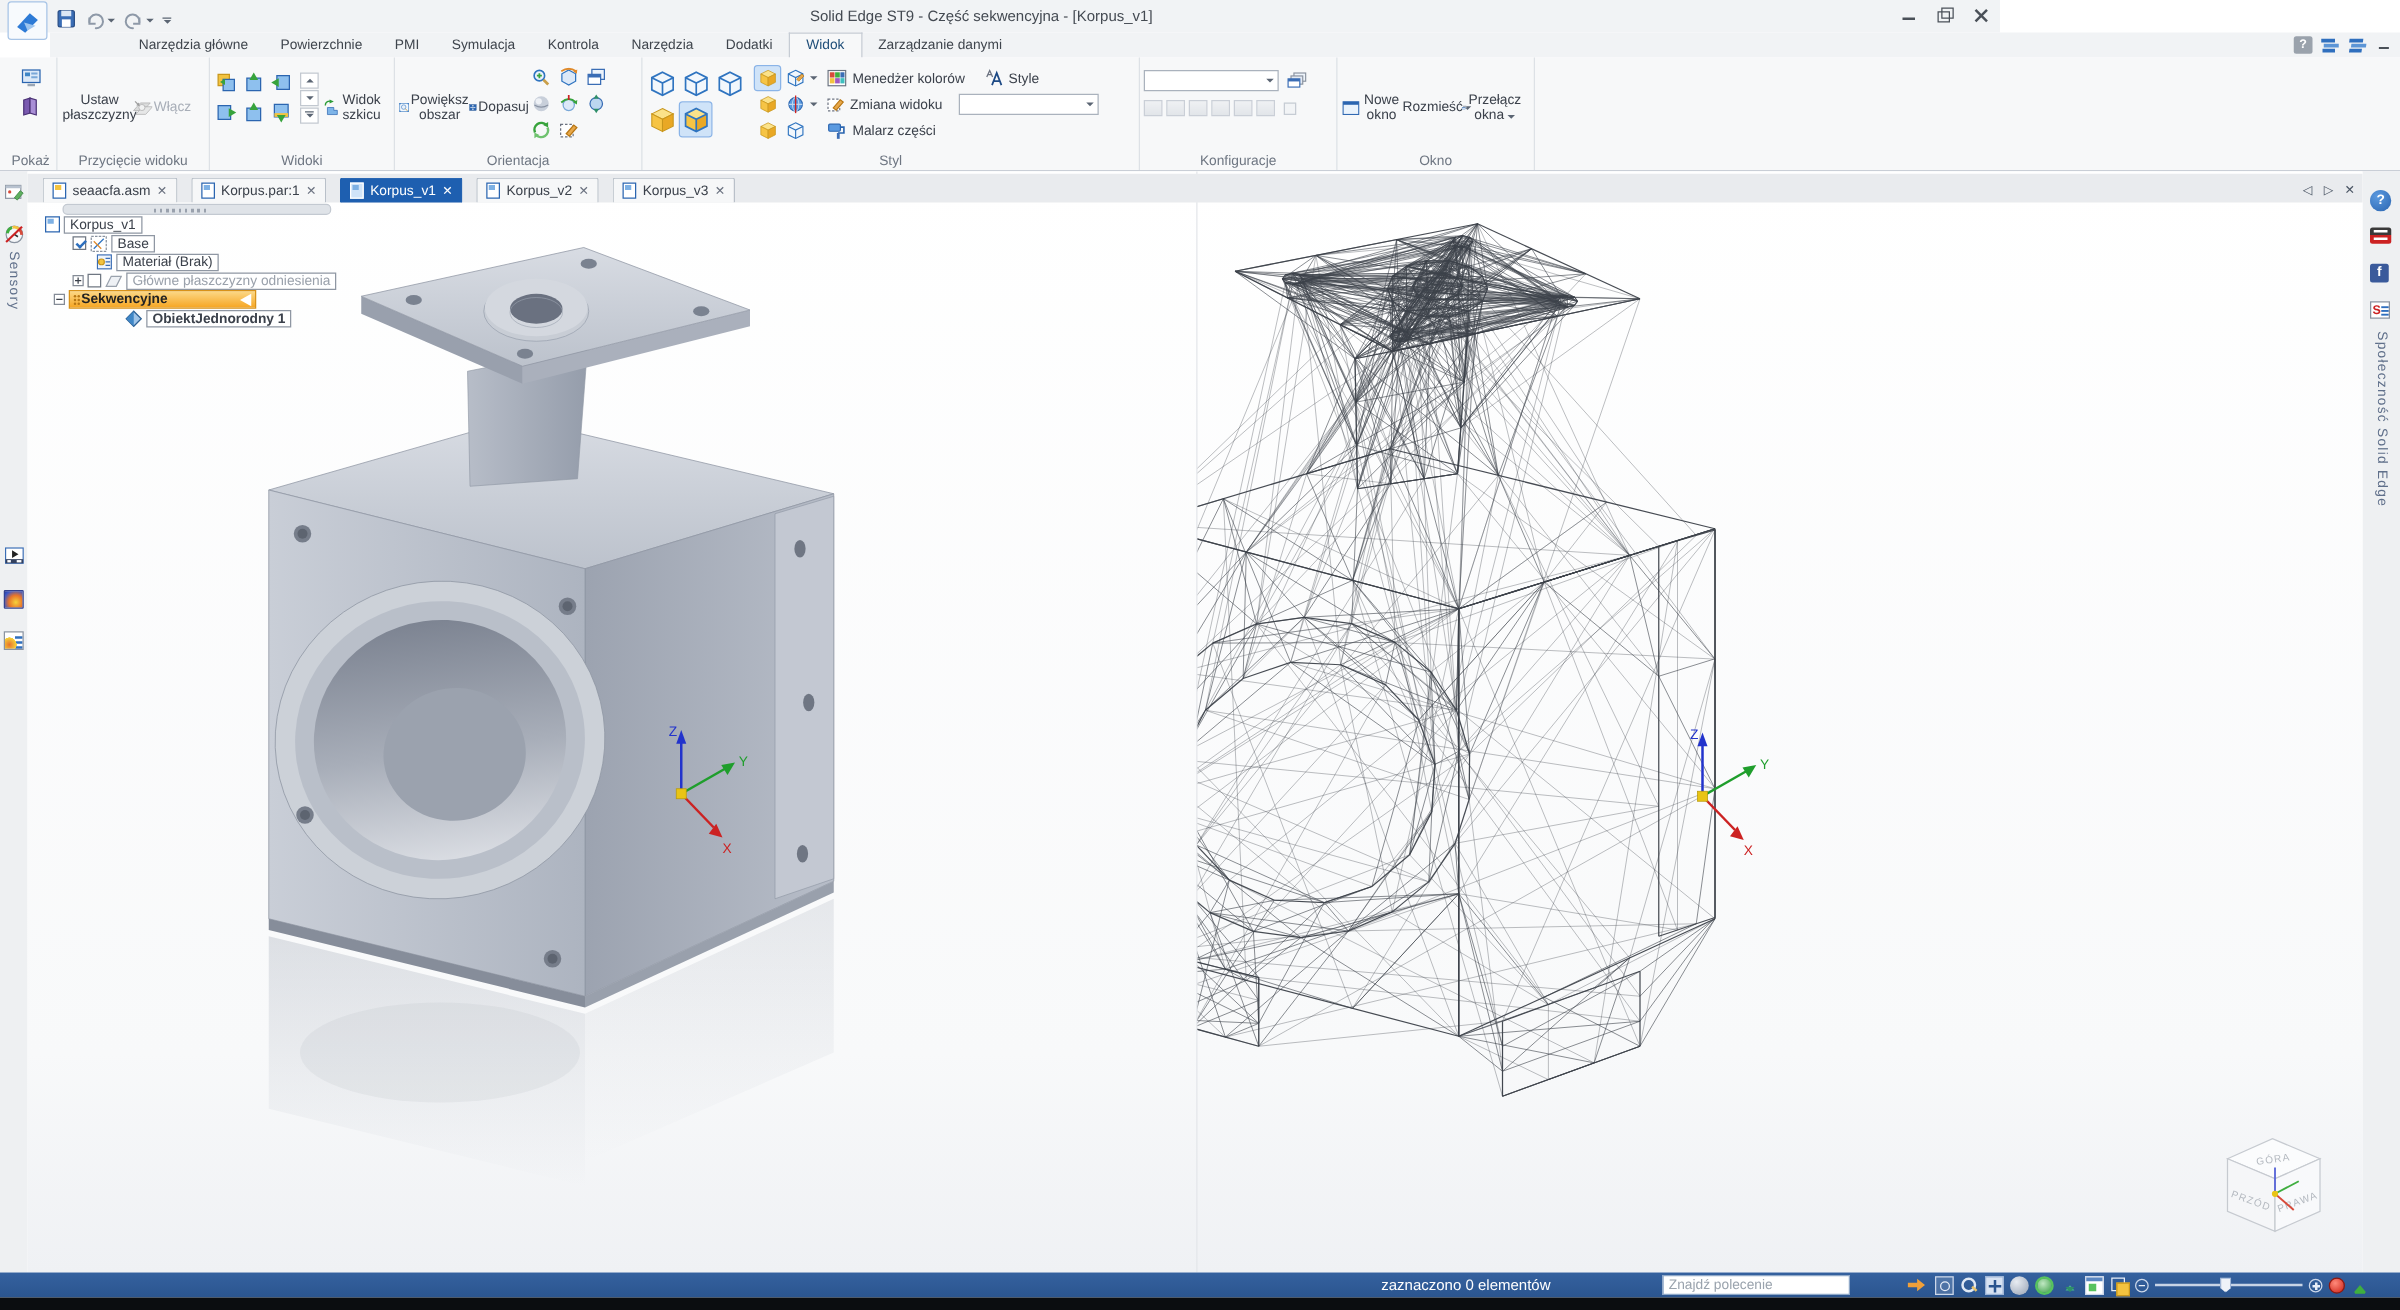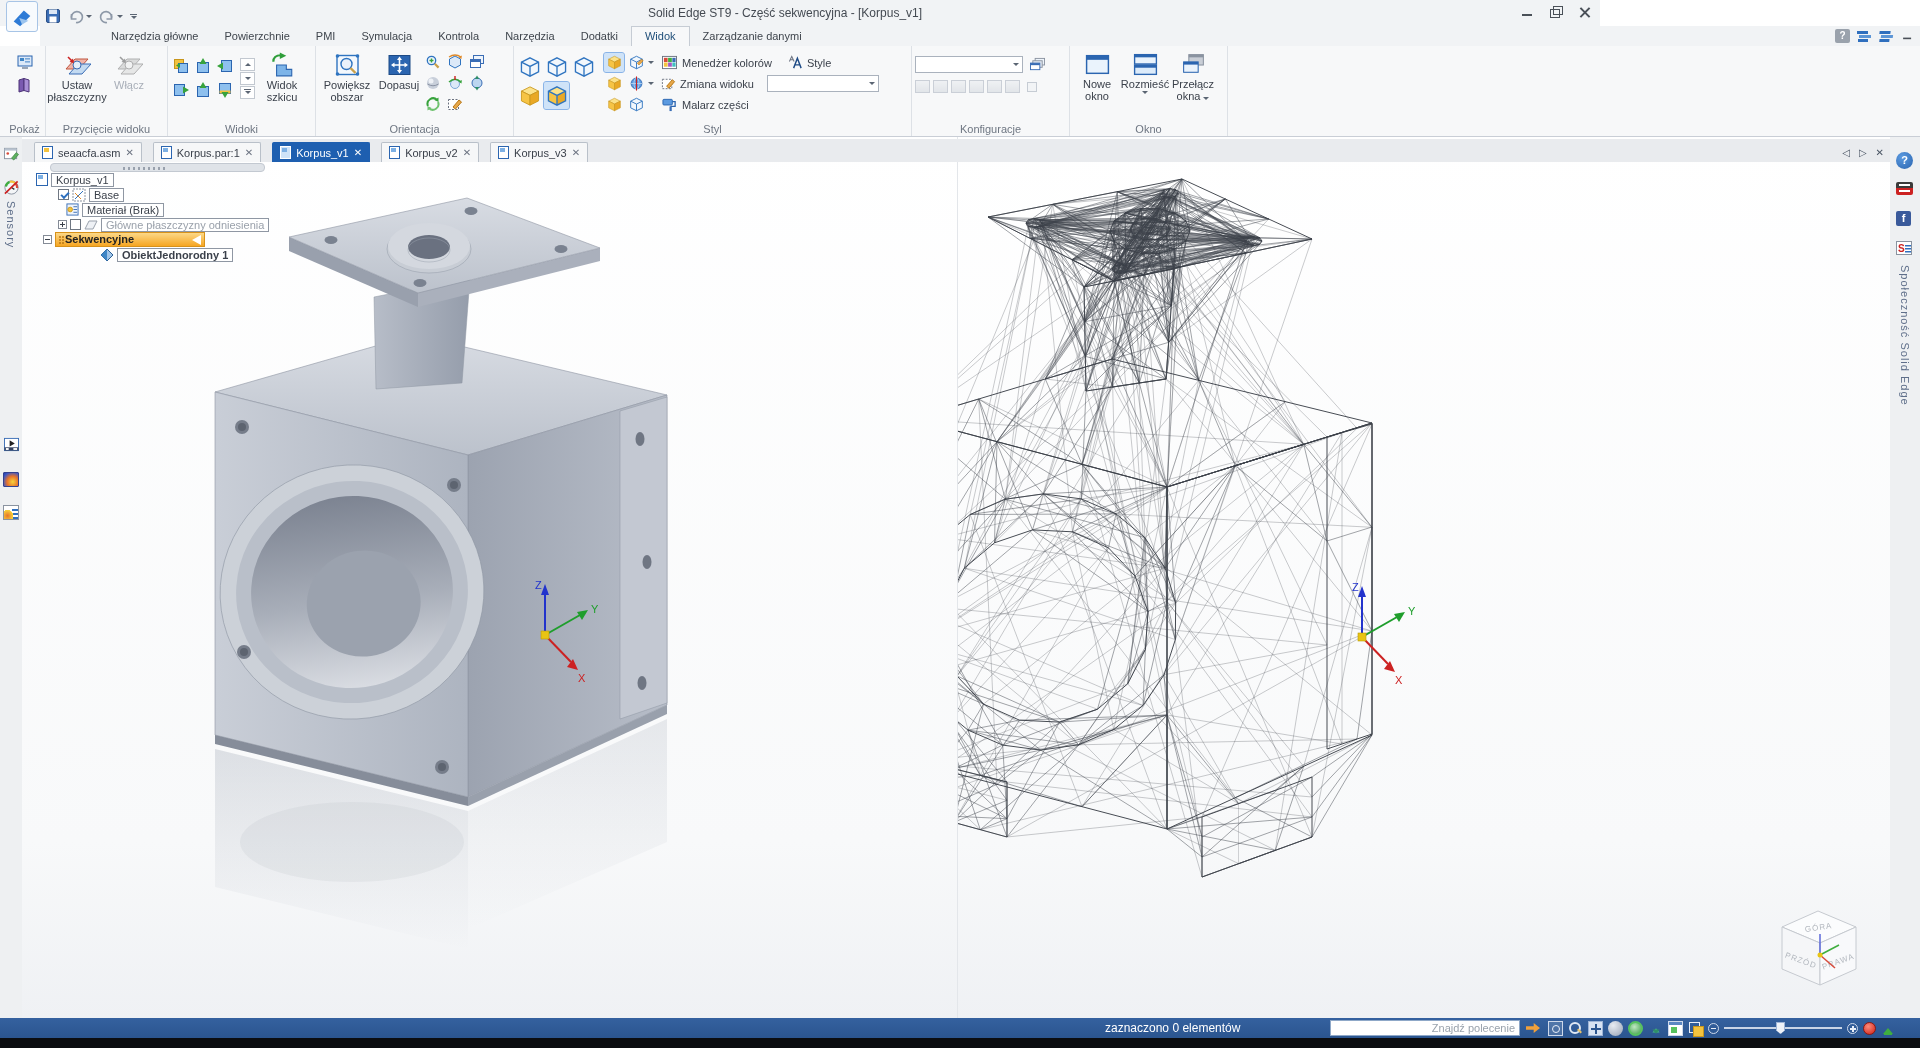--- a/index.html
+++ b/index.html
@@ -34,21 +34,21 @@
  linear-gradient(#2f6fbe,#2f6fbe) 0 1px/11px 3px no-repeat,
  linear-gradient(#5c95d6,#5c95d6) 2px 5px/12px 3px no-repeat,
  linear-gradient(#2f6fbe,#2f6fbe) 1px 9px/10px 3px no-repeat;}
 .wc2{transform:scale(.8);}
 
 
 .ribbon{position:absolute;left:0;top:46px;width:1920px;height:91px;background:#f7f8f9;border-bottom:1px solid #c9ced6;display:flex;padding-left:4px;}
 .rgroup{position:relative;height:100%;border-right:1px solid #dde1e6;padding:2px 3px 14px 3px;}
 .gbody{display:flex;align-items:flex-start;height:72px;}
 .glabel{position:absolute;left:0;bottom:1px;width:100%;text-align:center;color:#6e7682;font-size:11px;}
-.rbtn{display:flex;flex-direction:column;align-items:center;gap:1px;width:56px;height:72px;padding-top:4px;text-align:center;line-height:12px;border-radius:2px;}
+.rbtn{display:flex;flex-direction:row;align-items:center;gap:1px;width:56px;height:72px;padding-top:4px;text-align:center;line-height:12px;border-radius:2px;}
 .rbtn.nw{width:48px;}
 .rbtn .lbl{color:#3b414b;}
 .rbtn.disabled .lbl{color:#a8aeb8;}
 .rbtn.disabled svg{filter:grayscale(1);opacity:.5;}
 .sbtn{width:20px;height:19px;display:flex;align-items:center;justify-content:center;border-radius:2px;}
 .sbtn.hl{background:#cfe3f8;outline:1px solid #8ab4e8;}
 .grid32{display:grid;grid-template-columns:repeat(3,22px);grid-auto-rows:24px;margin-top:8px;}
 .grid33{display:grid;grid-template-columns:repeat(3,22px);grid-auto-rows:21px;margin-top:4px;}
 .spincol{display:flex;flex-direction:column;gap:1px;margin:10px 3px 0 3px;}
 .spin{width:15px;height:13px;border:1px solid #c2c8d0;background:#fff;display:flex;align-items:center;justify-content:center;}
@@ -121,21 +121,21 @@
 .exp.plus::after{content:"";position:absolute;left:3px;top:1px;width:1px;height:5px;background:#3b414b;}
 .seqbar{display:flex;align-items:center;gap:4px;width:150px;height:15px;padding:0 3px;
  background:linear-gradient(#fcd887,#f6a623);border:1px solid #d8921a;font-weight:bold;color:#222;}
 .grip{width:2px;height:2px;background:#b87714;border-radius:50%;
  box-shadow:0 3px 0 #b87714,0 6px 0 #b87714,3px 0 0 #b87714,3px 3px 0 #b87714,3px 6px 0 #b87714;margin-top:-6px;}
 .seqarrow{width:0;height:0;border-top:5px solid transparent;border-bottom:5px solid transparent;border-right:9px solid #fff;margin-left:auto;}
 
 
 .statusbar{position:absolute;left:0;top:1018px;width:1920px;height:20px;background:linear-gradient(#35619f,#2b558f);}
 .st-sel{position:absolute;left:1105px;top:3px;color:#fff;font-size:12px;}
-.st-search{position:absolute;left:1330px;top:2px;width:190px;height:16px;border:1px solid #8fa8c8;background:#fff;font-size:11px;padding:0 4px;color:#333;text-align:right;}
+.st-search{position:absolute;left:1330px;top:2px;width:150px;height:16px;border:1px solid #8fa8c8;background:#fff;font-size:11px;padding:0 4px;color:#333;}
 .st-search::placeholder{color:#9aa3ad;}
 .st-go{position:absolute;left:1526px;top:4px;width:14px;height:12px;background:#f0a03a;
  clip-path:polygon(0 35%,55% 35%,55% 8%,100% 50%,55% 92%,55% 65%,0 65%);}
 .sticons{position:absolute;left:1548px;top:2px;display:flex;gap:5px;align-items:center;height:16px;}
 .sti{width:15px;height:15px;position:relative;flex:none;}
 .st-zoomarea{border:1px solid #cdd8ea;background:rgba(255,255,255,.15);}
 .st-zoomarea::after{content:"";position:absolute;left:3px;top:3px;width:6px;height:6px;border:1.5px solid #e8eef8;border-radius:50%;}
 .st-zoom::before{content:"";position:absolute;left:1px;top:1px;width:8px;height:8px;border:2px solid #dfe8f4;border-radius:50%;}
 .st-zoom::after{content:"";position:absolute;left:9px;top:9px;width:5px;height:2px;background:#e8c36a;transform:rotate(45deg);}
 .st-fit{background:#d7e2f2;border:1px solid #9db4d6;}
@@ -2002,21 +2002,21 @@
   </div>
   <div class="pfrow" style="margin-left:28px;">
     <span class="chk on"></span>
     <svg width="14" height="14" viewBox="0 0 14 14">
         <rect x="1" y="1" width="12" height="12" fill="#fff" stroke="#8a93a0" stroke-dasharray="2 1"></rect>
         <line x1="3" y1="11" x2="11" y2="3" stroke="#2f74c0"></line>
         <line x1="3" y1="5" x2="9" y2="11" stroke="#e08a2a"></line>
       </svg>
     <span class="pfbox">Base</span>
   </div>
-  <div class="pfrow" style="margin-left:36px;">
+  <div class="pfrow" style="margin-left:47px;">
     <svg width="13" height="13" viewBox="0 0 14 14">
         <rect x="1" y="1" width="12" height="12" fill="#eef4fb" stroke="#3a6db5"></rect>
         <circle cx="4.5" cy="7" r="2.5" fill="#f3c33f" stroke="#c8961c"></circle>
         <line x1="8" y1="4" x2="12" y2="4" stroke="#3a6db5"></line>
         <line x1="8" y1="7" x2="12" y2="7" stroke="#3a6db5"></line>
         <line x1="8" y1="10" x2="12" y2="10" stroke="#3a6db5"></line>
       </svg>
     <span class="pfbox">Materiał (Brak)</span>
   </div>
   <div class="pfrow" style="margin-left:28px;">

